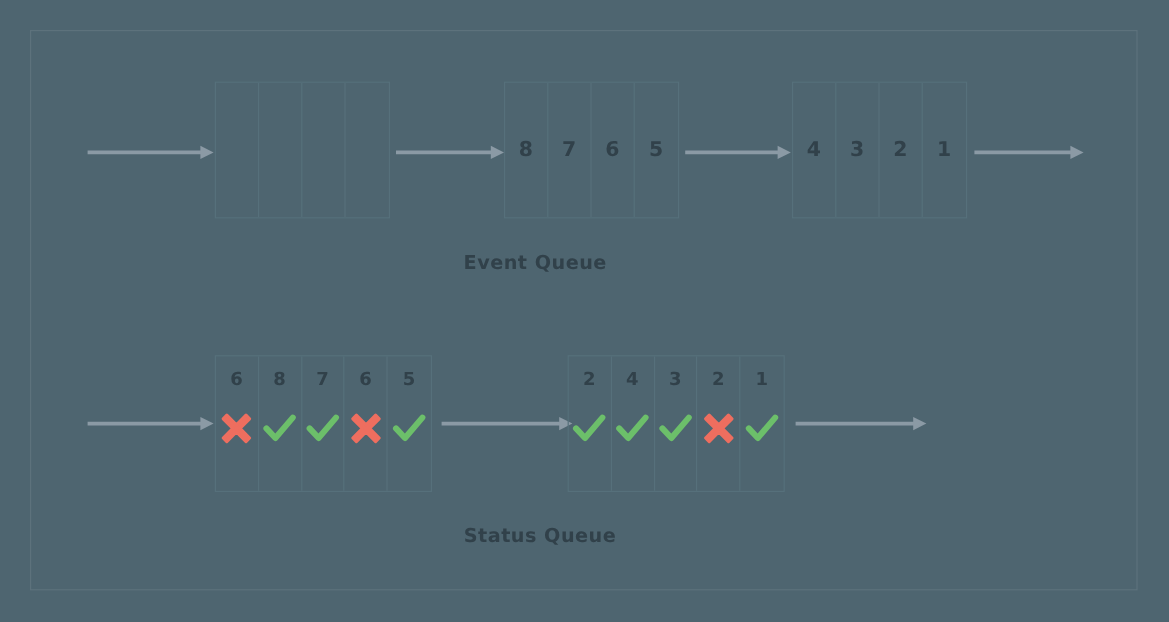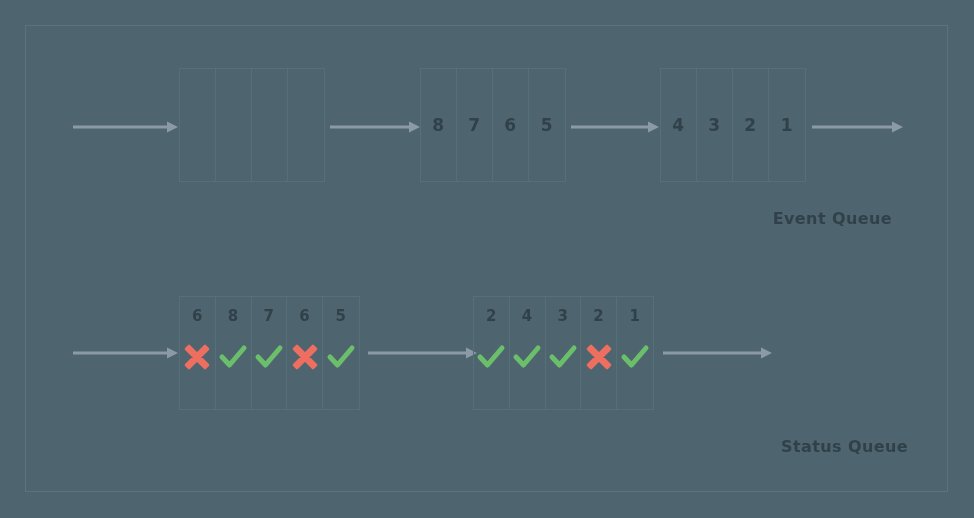--- a/index.html
+++ b/index.html
@@ -90,29 +90,29 @@
   .arrow {
     position: absolute;
     height: 14px;
     display: block;
   }
   .arrow svg { display: block; overflow: visible; }
 
   
   .caption {
     position: absolute;
-    text-align: right;
+    text-align: center;
     color: #31414a;
     font-weight: 700;
     font-size: 16px;
     letter-spacing: 0.4px;
     white-space: nowrap;
   }
   #caption-event  { left: 0; width: 892px; top: 209px; }
-  #caption-status { left: 16px; width: 892px; top: 437px; }
+  #caption-status { left: 4px; width: 892px; top: 437px; }
 </style>
 </head>
 <body>
 
 <div id="canvas">
 
   <div class="frame"></div>
 
   <div class="event-row">
 

